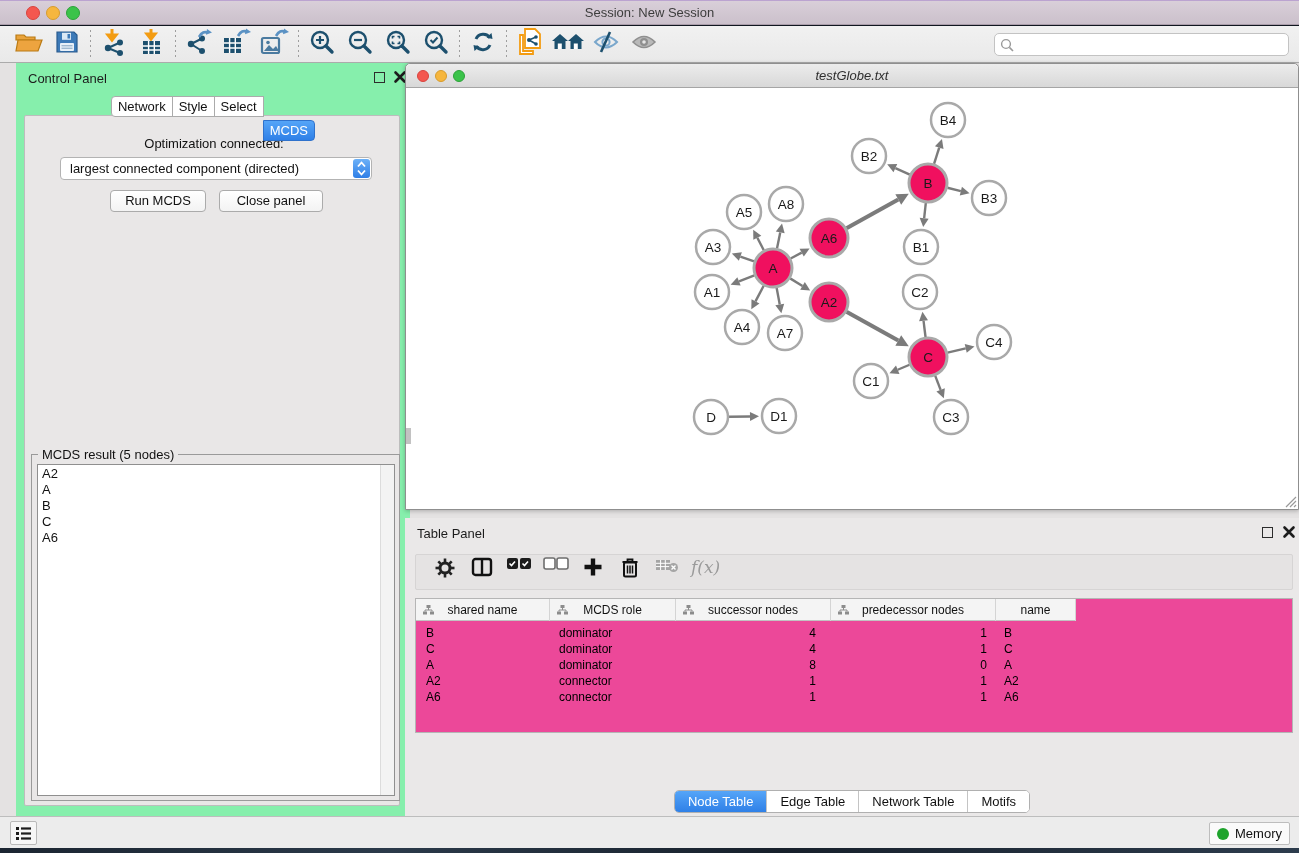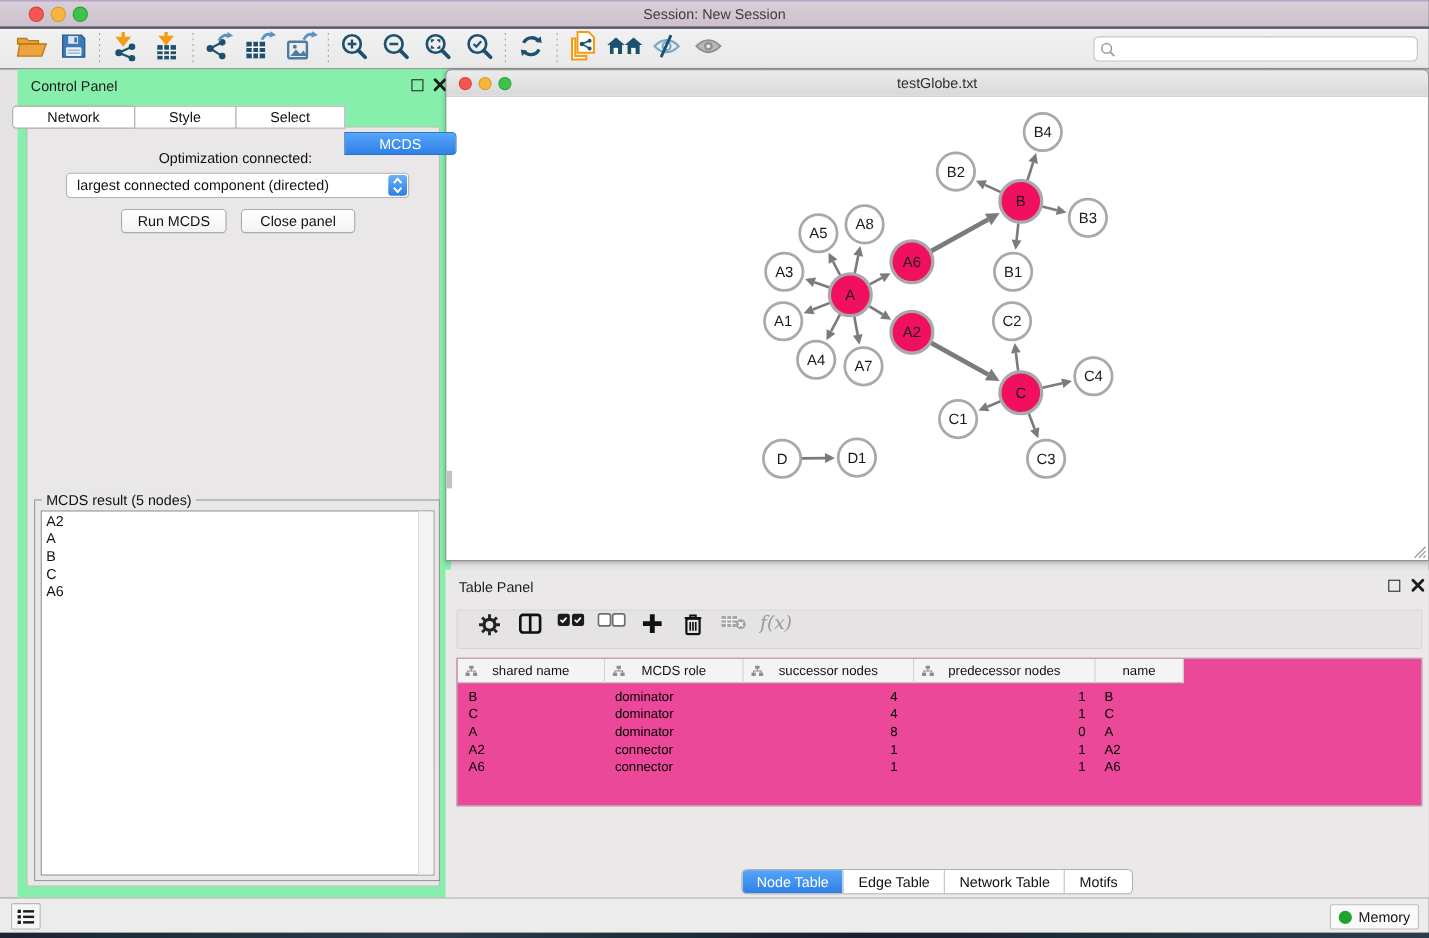--- a/index.html
+++ b/index.html
@@ -37,21 +37,21 @@
   
   .control-panel { position:absolute; left:16px; top:0; width:394px; height:753px; background:#86efac; }
   .panel-titlebar { position:absolute; left:0; top:0; width:100%; height:28px; }
   .panel-title { position:absolute; left:12px; top:8px; font-size:13px; color:#1c1c1c; }
   .float-btn { position:absolute; top:9px; width:11px; height:11px; border:1.5px solid #2c2c2c; background:transparent; }
   .close-btn { position:absolute; top:7px; width:14px; height:14px; }
   .cp-float { left:358px; } .cp-close { left:377px; }
   .cp-body { position:absolute; left:8px; top:52px; width:376px; height:691px;
     background:#e9e7e7; border:1px solid #bdbdbd; border-radius:2px; }
   .cp-tabs { position:absolute; left:0; top:33px; width:394px; display:flex; justify-content:center; gap:0; z-index:3; }
-  .cp-tab { height:21px; padding:0 31px; font-size:13px; line-height:20px; color:#111;
+  .cp-tab { height:21px; padding:0 6px; font-size:13px; line-height:20px; color:#111;
     background:#fff; border:1px solid #ababab; margin-left:-1px; }
   .cp-tab:first-child { border-radius:4px 0 0 4px; margin-left:0; }
   .cp-tab:last-child { border-radius:0 4px 4px 0; }
   .cp-tab.active { background:linear-gradient(#55a5f8,#2f80e7); border-color:#2f72cc; color:#fff;margin-top:24px; }
   .opt-label { position:absolute; left:0; top:72px; width:394px; text-align:center; font-size:13px; color:#111; }
   .dropdown { position:absolute; left:43px; top:93px; width:312px; height:23px;
     background:#fff; border:1px solid #b3b3b3; border-radius:4px; font-size:13px; color:#111; }
   .dropdown .dd-text { position:absolute; left:9px; top:3px; }
   .dd-spin { position:absolute; right:1px; top:1px; width:17px; height:19px; border-radius:3px;
     background:linear-gradient(#6cb1f8,#2e7ee6); }
@@ -67,21 +67,21 @@
   .result-list .scroll { position:absolute; right:0; top:0; width:14px; height:100%;
     background:#f3f3f3; border-left:1px solid #dcdcdc; }
   .result-item { padding:1.5px 0 1.5px 4px; line-height:13px; }
 
   
   .net-window { position:absolute; left:405px; top:0; width:894px; height:447px;
     border:1px solid #8f8f8f; border-radius:5px 5px 0 0; background:#fff;
     box-shadow:0 1px 4px rgba(0,0,0,0.25); }
   .net-titlebar { position:absolute; left:0; top:0; width:100%; height:24px;
     background:linear-gradient(#ececec,#d8d8d8); border-bottom:1px solid #a5a5a5;
-    border-radius:5px 5px 0 0; }
+    border-radius:5px 5px 0 0;font-style:italic; }
   .net-title { position:absolute; left:0; right:0; top:4px; text-align:center; font-size:13px; color:#2e2e2e; }
   .mini-dot { position:absolute; top:6px; width:12px; height:12px; border-radius:50%; }
   .md-red { left:11px; background:#f4574f; border:1px solid #d8443e; }
   .md-yellow { left:29px; background:#f6b63e; border:1px solid #d79c2d; }
   .md-green { left:47px; background:#3bc34a; border:1px solid #2da23a; }
   .net-canvas { position:absolute; left:0; top:24px; width:892px; height:421px; background:#fff; }
   .scroll-nub { position:absolute; left:0px; top:340px; width:5px; height:16px; background:#c2c2c2; }
   .resize-grip { position:absolute; right:1px; bottom:1px; width:14px; height:14px; }
 
   

